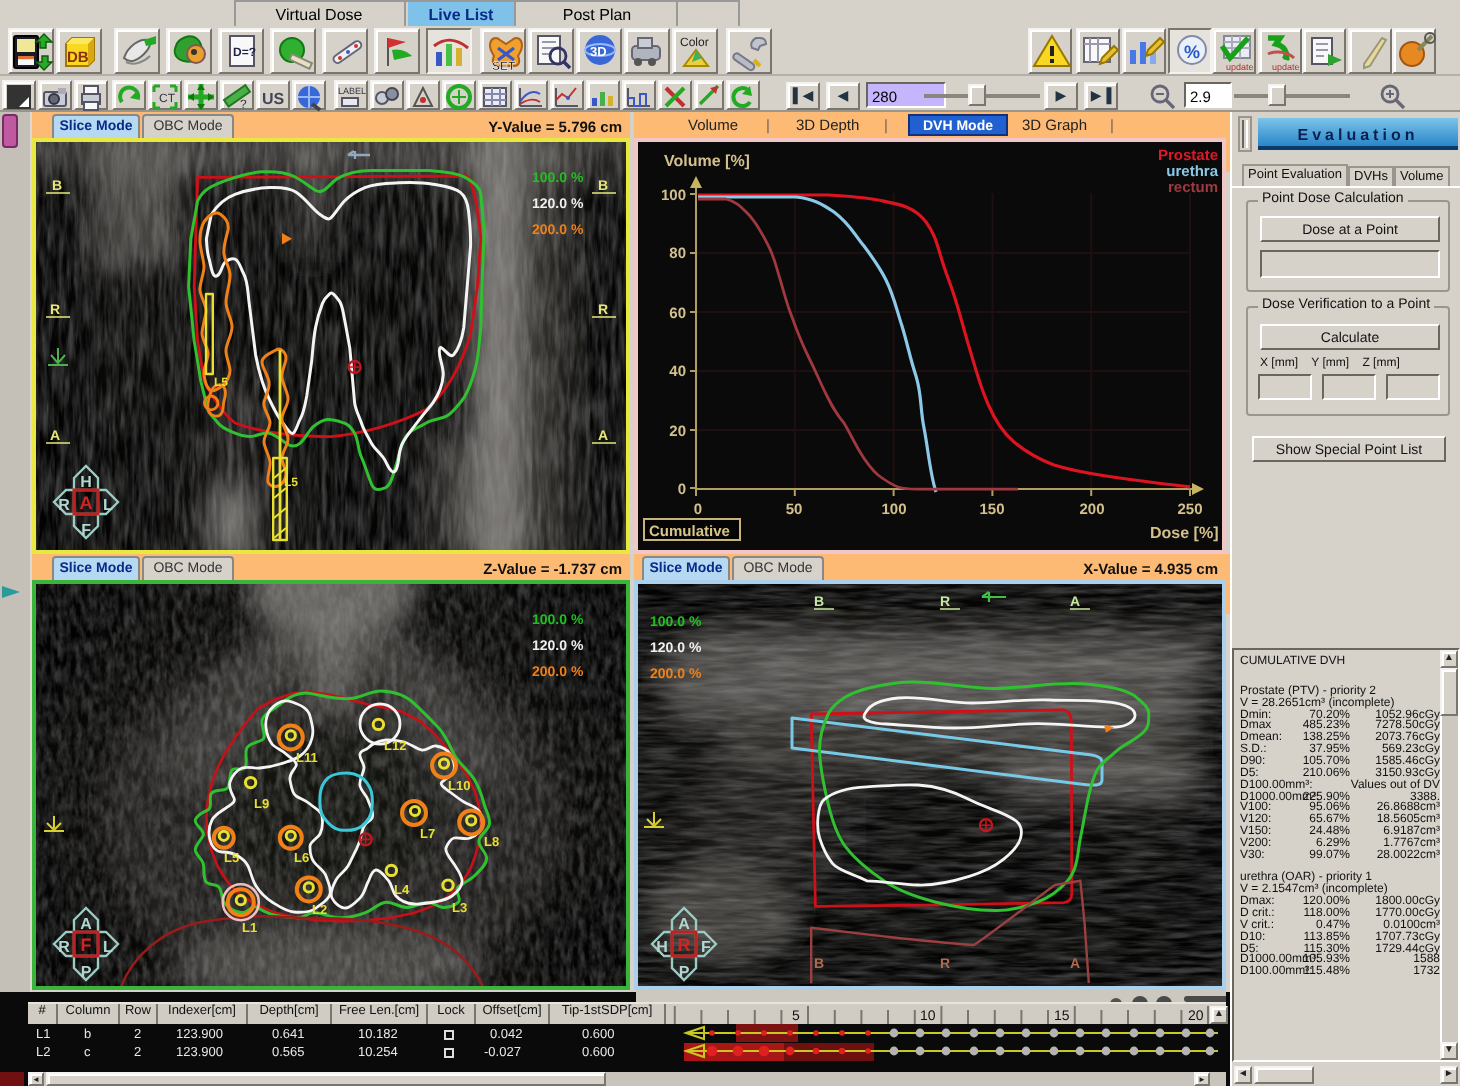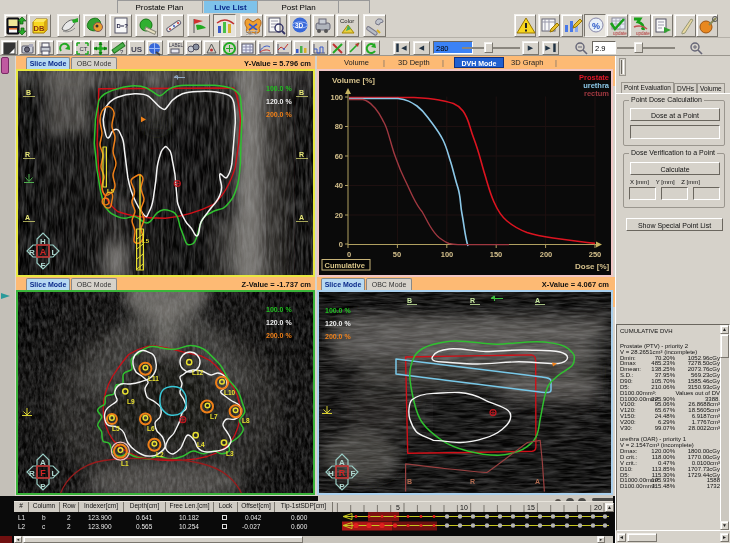--- a/index.html
+++ b/index.html
@@ -11,21 +11,21 @@
 .smtab.sel{background:#b6d9f2;color:#0a2a8a;font-weight:bold}
 .vlab{position:absolute;white-space:nowrap;font-size:7.5px;font-weight:bold;color:#111}
 .grp{position:absolute;border:1px solid #9a968e;border-radius:2px}
 .grp>span{position:absolute;top:-5px;left:5px;background:#d6d2ca;font-size:7px;padding:0 2px;color:#111}
 .ebtn{position:absolute;background:#d6d2ca;border:1px solid;border-color:#fff #6a665e #6a665e #fff;font-size:7px;text-align:center;color:#111;white-space:nowrap}
 .efld{position:absolute;background:#d6d2ca;border:1px solid;border-color:#6a665e #fff #fff #6a665e}
 </style></head><body>
 
 <div class="abs" style="left:0;top:0;width:730px;height:13px;background:#d6d2ca"></div>
 <div class="abs" style="left:117px;top:0;width:253px;height:13px;border:1px solid #999;border-bottom:none;background:#d6d2ca"></div>
-<div class="abs" style="left:117px;top:1px;width:86px;height:12px;font-size:8px;text-align:center;padding-top:2px;border-right:1px solid #999">Prostate Plan</div>
+<div class="abs" style="left:117px;top:1px;width:86px;height:12px;font-size:8px;text-align:center;padding-top:2px;border-right:1px solid #999">Virtual Dose</div>
 <div class="abs" style="left:204px;top:1px;width:54px;height:12px;font-size:8px;font-weight:bold;color:#0a2a8a;text-align:center;padding-top:2px;background:#7ec2ea;border-right:1px solid #999">Live List</div>
 <div class="abs" style="left:259px;top:1px;width:80px;height:28px;font-size:8px;text-align:center;padding-top:2px;border-right:1px solid #999">Post Plan</div>
 
 <div class="abs" id="tb1" style="left:0;top:13px;width:730px;height:25px;background:#d6d2ca;border-bottom:1px solid #b4b0a8"></div>
 <div class="btn" style="left:4px;top:14px;width:23px;height:23px">
     <svg width="22" height="22" style="position:absolute;left:0;top:0">
       <rect x="2" y="3" width="12" height="16" rx="1" fill="#1a1a28" stroke="#000"></rect>
       <rect x="3.5" y="4.5" width="9" height="6.5" fill="#f0e898"></rect>
       <rect x="4" y="13" width="8" height="4.5" fill="#f8f8f8"></rect>
       <rect x="4" y="13" width="8" height="1.6" fill="#e07030"></rect>
@@ -325,21 +325,21 @@
     </svg>
   </div>
 <div class="btn" style="left:363px;top:40px;width:17px;height:15px">
     <svg width="15" height="15" style="position:absolute;left:0;top:0">
       <path d="M11 10a4.5 4.5 0 1 1-1-6" stroke="#22aa22" stroke-width="2" fill="none"></path>
       <path d="M11 2l1 5-5-1z" fill="#22aa22"></path>
     </svg>
   </div>
 <div class="btn" style="left:393px;top:41px;width:17px;height:14px;font-size:7px;text-align:center;color:#234;padding-top:2px">▌◀</div>
 <div class="btn" style="left:413px;top:41px;width:17px;height:14px;font-size:7px;text-align:center;color:#234;padding-top:2px">◀</div>
-<div class="abs" style="left:433px;top:41px;width:40px;height:13px;background:#3b82f6;border:1px solid;border-color:#6a665e #fff #fff #6a665e;font-size:7.5px;padding:2px 0 0 2px">280</div>
+<div class="abs" style="left:433px;top:41px;width:40px;height:13px;background:#c4b5fd;border:1px solid;border-color:#6a665e #fff #fff #6a665e;font-size:7.5px;padding:2px 0 0 2px">280</div>
 <div class="abs" style="left:462px;top:47px;width:58px;height:2px;background:#b0aca4;border:1px solid #8a867e"></div>
 <div class="btn" style="left:484px;top:42px;width:9px;height:11px"></div>
 <div class="btn" style="left:522px;top:41px;width:17px;height:14px;font-size:7px;text-align:center;color:#234;padding-top:2px">▶</div>
 <div class="btn" style="left:542px;top:41px;width:17px;height:14px;font-size:7px;text-align:center;color:#234;padding-top:2px">▶▐</div>
 <div class="abs" style="left:573px;top:41px;width:17px;height:14px"><svg width="17" height="14">
       <circle cx="7" cy="6" r="4" fill="none" stroke="#667" stroke-width="1.4"></circle>
       <path d="M10 9l4 4" stroke="#667" stroke-width="1.6"></path>
       <path d="M5 6h4" stroke="#667"></path>
     </svg></div>
 <div class="abs" style="left:592px;top:41px;width:24px;height:13px;background:#fff;border:1px solid;border-color:#6a665e #fff #fff #6a665e;font-size:7.5px;padding:2px 0 0 2px">2.9</div>
@@ -614,21 +614,21 @@
           <text x="11" y="4">L</text>
  </g>
  <text x="0" y="3.5" stroke="none" fill="#d02525" font-size="9" font-weight="bold" text-anchor="middle">F</text>
 </g>
 </svg>
 </div>
 
 <div class="tabbar" style="left:317px;top:277px;width:298px">
   <div class="smtab sel" style="left:4px;width:44px">Slice Mode</div>
   <div class="smtab" style="left:49px;width:46px">OBC Mode</div>
-  <div class="vlab" style="right:6px;top:2.5px">X-Value = 4.067 cm</div>
+  <div class="vlab" style="right:6px;top:2.5px">X-Value = 4.935 cm</div>
 </div>
 <div class="abs" id="pBM" style="left:317px;top:290px;width:296px;height:205px;border:2px solid #aad0ee;background:#0a0a0a">
 <svg width="292" height="201" viewBox="0 0 292 201" style="position:absolute;left:0;top:0">
 <defs>
  <filter id="nz3" x="0" y="0" width="100%" height="100%">
   <feTurbulence type="fractalNoise" baseFrequency="0.05 0.38" numOctaves="3" seed="31" result="n"></feTurbulence>
   <feColorMatrix in="n" type="matrix" values="0 0 0 0 0.8  0 0 0 0 0.8  0 0 0 0 0.8  1.1 1.1 1.1 0 -1.25"></feColorMatrix>
  </filter>
 </defs>
 <rect width="292" height="201" fill="#0d0c0b"></rect>
@@ -701,20 +701,21 @@
           <text x="11" y="4">F</text>
  </g>
  <text x="0" y="3.5" stroke="none" fill="#d02525" font-size="9" font-weight="bold" text-anchor="middle">R</text>
 </g>
 </svg>
 </div>
 
 <div class="abs" id="eval" style="left:615px;top:56px;width:115px;height:487px;background:#d6d2ca;border-left:1px solid #fff">
   <div style="position:absolute;left:3px;top:2px;width:7px;height:18px;border:1px solid #9a968e;background:#d6d2ca"></div>
   <div style="position:absolute;left:5px;top:4px;width:3px;height:14px;border-left:1px solid #6a665e;border-right:1px solid #fff"></div>
+  <div style="position:absolute;left:13px;top:3px;right:1px;height:16px;background:linear-gradient(#7cc4ea,#2a86c8);border-bottom:2px solid #0a3a6a;color:#0a2050;font-weight:bold;font-size:8px;text-align:center;letter-spacing:2px;padding-top:4px">Evaluation</div>
   <div style="position:absolute;left:5px;top:26px;width:108px;height:11px;font-size:6.5px;color:#111;white-space:nowrap">
     <span style="position:absolute;left:0;top:0;height:11px;border:1px solid #9a968e;border-bottom:none;padding:1px 2px 0 2px;background:#d6d2ca;z-index:2">Point Evaluation</span>
     <span style="position:absolute;left:53px;top:1px;height:10px;border:1px solid #9a968e;border-bottom:none;padding:1px 2px 0 2px">DVHs</span>
     <span style="position:absolute;left:76px;top:1px;height:10px;border:1px solid #9a968e;border-bottom:none;padding:1px 2px 0 2px">Volume</span>
   </div>
   <div style="position:absolute;left:0;top:37px;width:115px;height:1px;background:#fff"></div>
   <div class="grp" style="left:7px;top:44px;width:102px;height:46px">
       <span>Point Dose Calculation</span>
     </div>
   <div class="ebtn" style="left:14px;top:52px;width:90px;height:13px;padding-top:3px">Dose at a Point</div>

